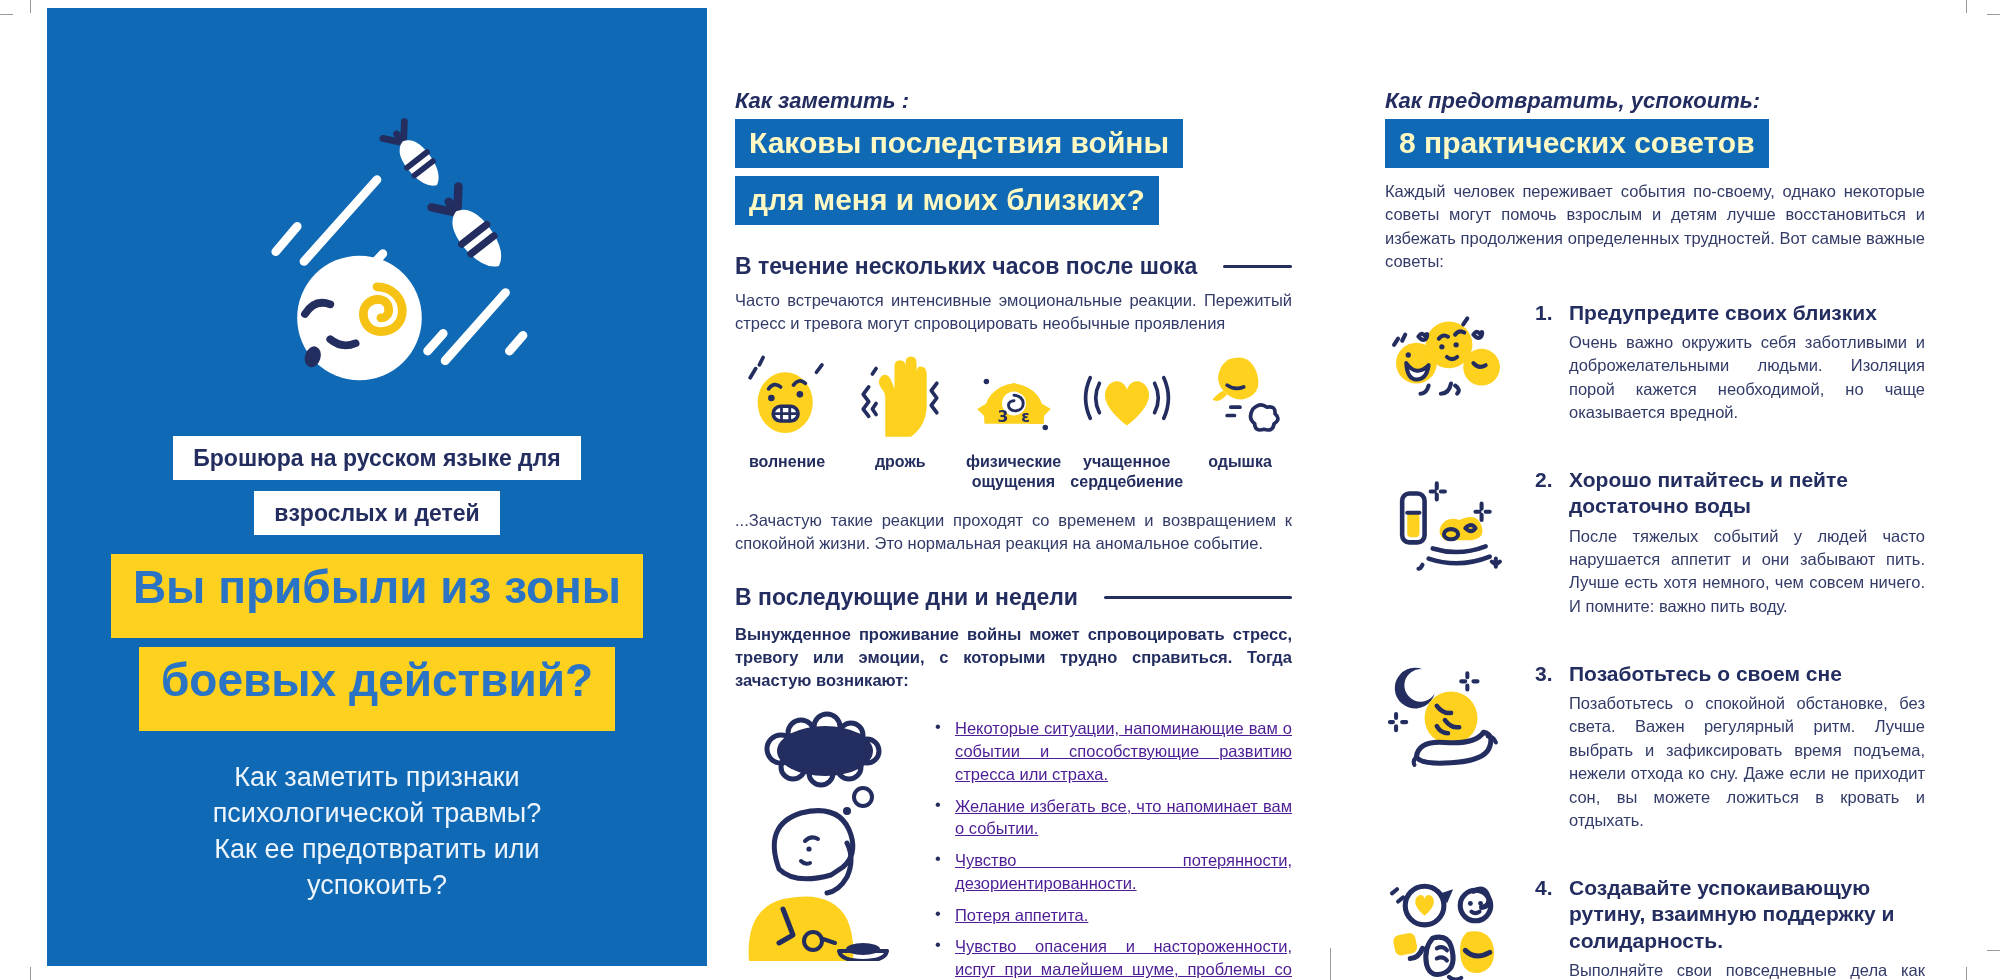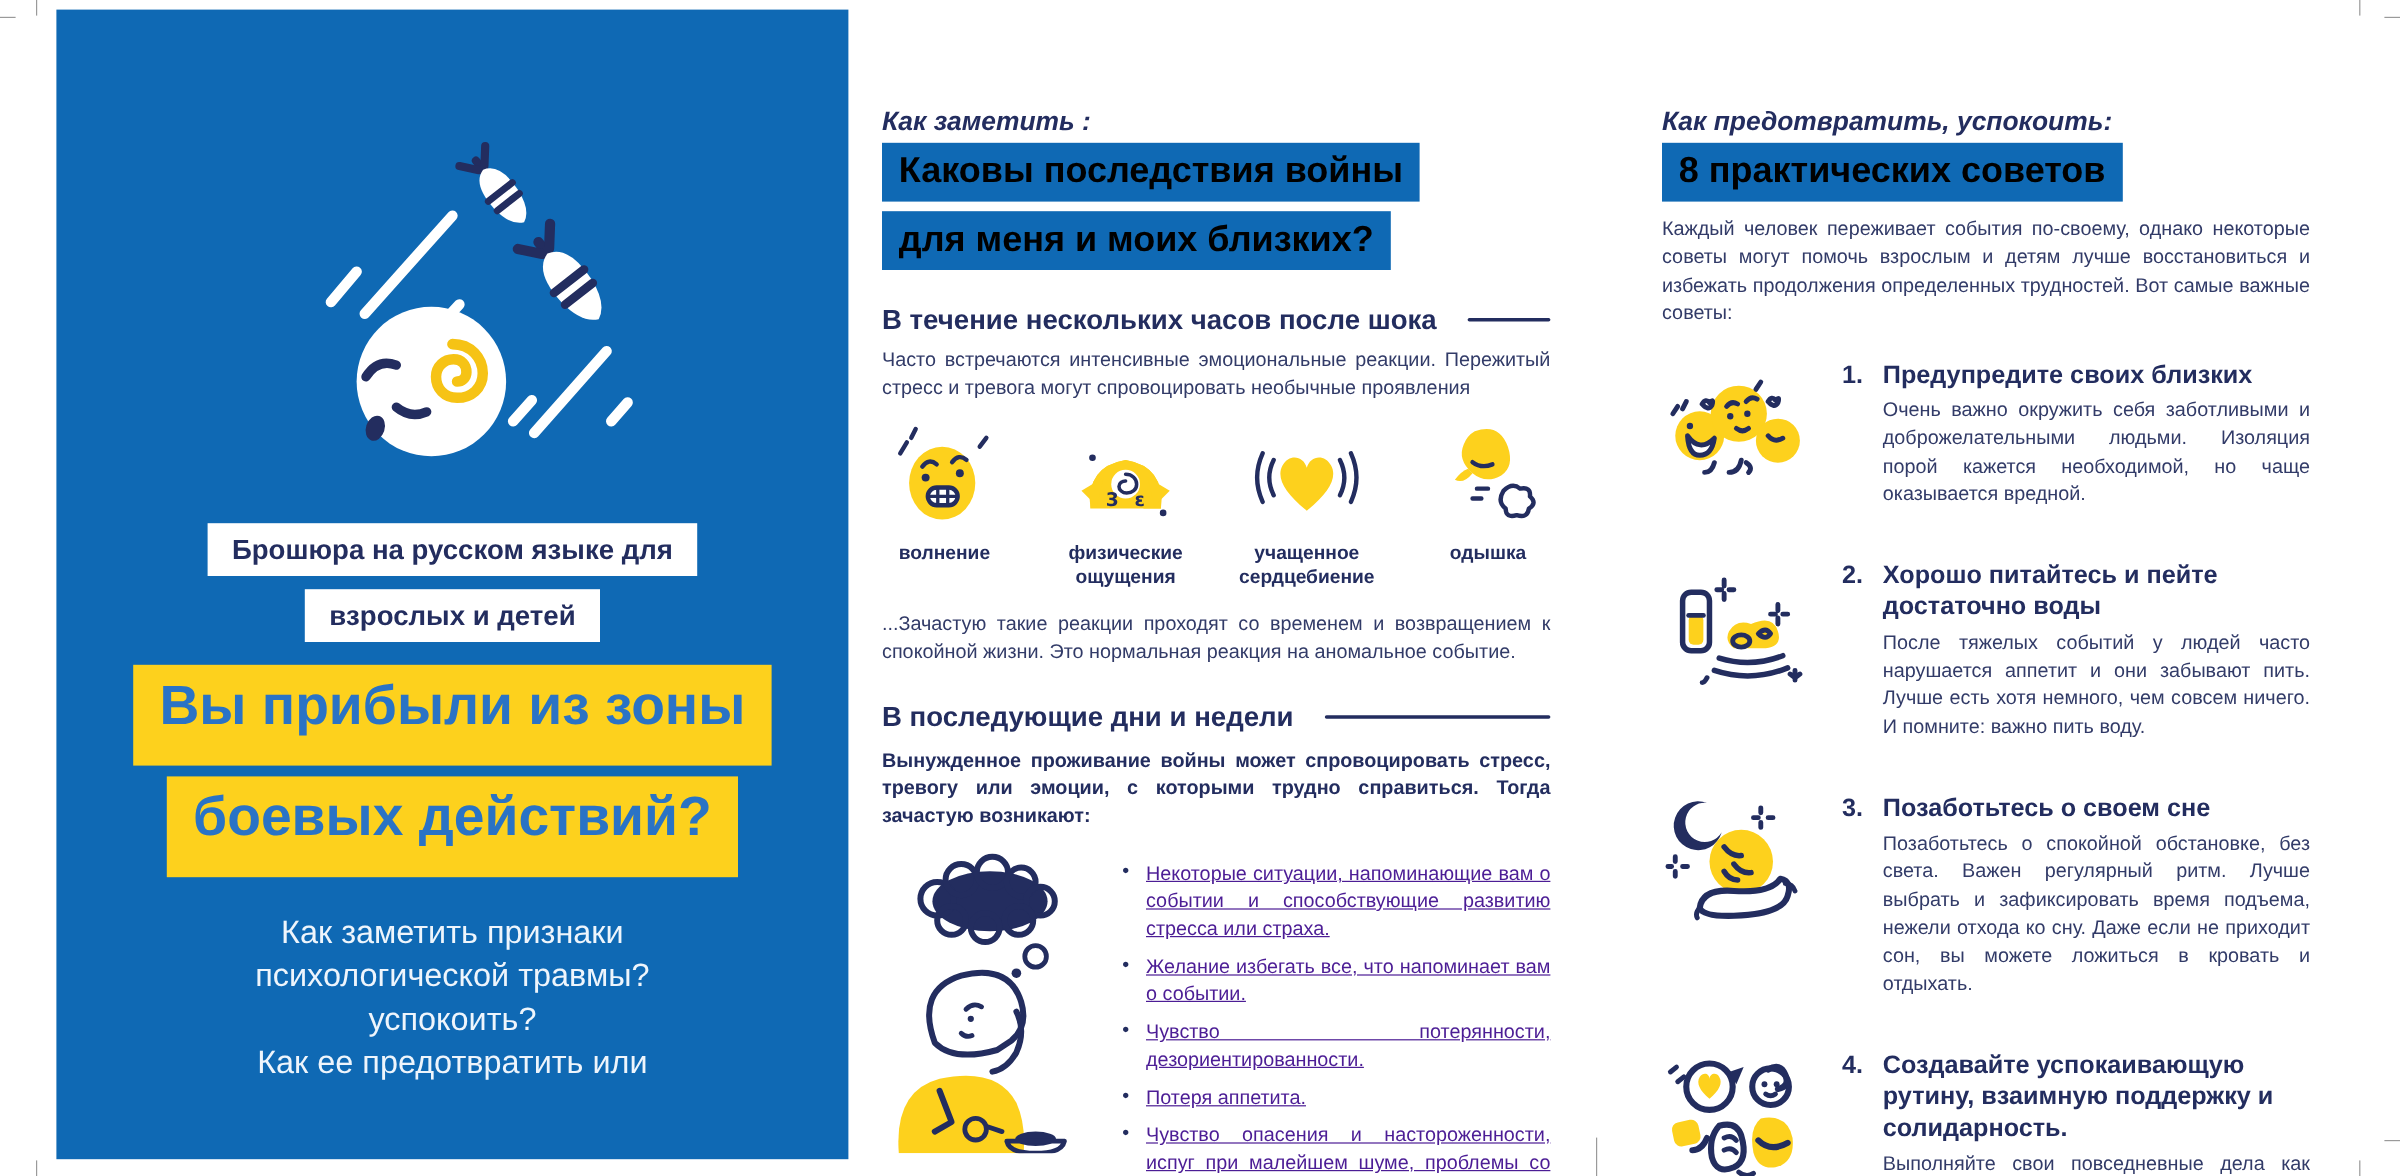--- a/index.html
+++ b/index.html
@@ -14,21 +14,21 @@
   .cover-labels{margin-top:48px;text-align:center;}
   .cover-label{display:inline-block;background:#ffffff;color:#232d5f;font-weight:bold;
                font-size:23px;line-height:1;padding:11px 20px 10px;margin-bottom:11px;}
   .cover-bands{margin-top:8px;text-align:center;}
   .band{display:block;background:#fdd11d;color:#2a73c5;font-weight:bold;font-size:46px;
         line-height:1;padding:10px 22px 28px;margin:0 auto 9px;width:max-content;}
   .cover-sub{margin-top:20px;color:#eef5fc;font-size:27px;line-height:1.33;text-align:center;}
   
   .col{position:absolute;top:88px;}
   .kicker{font-style:italic;font-weight:bold;font-size:22px;color:#232d5f;}
-  .titlebox{display:inline-block;background:#0f69b4;color:#000000;font-weight:bold;
+  .titlebox{display:inline-block;background:#0f69b4;color:#fef9c3;font-weight:bold;
             font-size:30px;line-height:1;padding:9px 14px 10px;}
   .sect{display:flex;align-items:center;margin-top:28px;gap:12px;}
   .sect-h{font-weight:bold;font-size:23px;color:#232d5f;white-space:nowrap;}
   .sect-line{flex:1;height:3px;background:#232d5f;margin-left:14px;border-radius:2px;}
   .body-text{font-size:16.5px;line-height:1.42;color:#323b68;text-align:justify;}
   .bold-text{font-weight:bold;color:#232d5f;}
   
   .col-mid{left:735px;width:557px;}
   .mid-title{margin-top:5px;}
   .mid-title .titlebox{display:table;margin-bottom:8px;}
@@ -110,22 +110,22 @@
     </div>
 
     <div class="cover-bands">
       <span class="band">Вы прибыли из зоны</span>
       <span class="band">боевых действий?</span>
     </div>
 
     <div class="cover-sub">
       <div>Как заметить признаки</div>
       <div>психологической травмы?</div>
+      <div>Как ее предотвратить или</div>
       <div>успокоить?</div>
-      <div>Как ее предотвратить или</div>
     </div>
   </div>
 
   <div class="col col-mid">
     <div class="kicker">Как заметить :</div>
 
     <div class="mid-title">
       <span class="titlebox">Каковы последствия войны</span>
       <span class="titlebox">для меня и моих близких?</span>
     </div>
@@ -147,20 +147,30 @@
           <path class="n" stroke-width="4" d="M30 40 Q36 32 43 38"></path>
           <path class="n" stroke-width="4" d="M57 36 Q63 28 70 34"></path>
           <circle cx="33" cy="50" r="3.6" fill="#232d5f"></circle>
           <circle cx="64" cy="46" r="3.6" fill="#232d5f"></circle>
           <rect x="35" y="59" width="27" height="16" rx="8" fill="#ffffff" stroke="#232d5f" stroke-width="4"></rect>
           <path class="n" stroke-width="3" d="M44 60 V74 M53 60 V74 M36 67 H61"></path>
         </svg>
         <div class="symptom-label">волнение</div>
       </div>
 
+      <div class="symptom">
+        <svg viewBox="0 0 100 100">
+          <path d="M34 92 V50 Q34 44 30 40 Q24 32 30 26 Q36 22 40 30 L44 40 V16 Q44 9 50 9 Q56 9 56 16 V12 Q56 5 62 5 Q68 5 68 12 V22 Q68 15 74 16 Q79 17 79 24 V58 Q79 80 62 92 Z" fill="#fdd11d"></path>
+          <path class="n" stroke-width="4" d="M16 38 L10 46 L16 54 L10 62 L16 70"></path>
+          <path class="n" stroke-width="4" d="M24 56 L20 62 L24 68"></path>
+          <path class="n" stroke-width="4" d="M90 34 L84 42 L90 50 L84 58 L90 66"></path>
+          <path class="n" stroke-width="4" d="M24 18 L20 24"></path>
+        </svg>
+        <div class="symptom-label">дрожь</div>
+      </div>
 
       <div class="symptom">
         <svg viewBox="0 0 100 100">
           <path d="M18 78 Q14 40 50 34 Q86 40 82 78 L66 78 L78 58 L58 66 Q50 70 42 66 L22 58 L34 78 Z M18 78 L34 78 L18 60 Z" fill="#fdd11d"></path>
           <path d="M18 78 Q14 40 50 34 Q86 40 82 78 Z" fill="#fdd11d"></path>
           <path d="M24 76 L10 62 L30 50 Z" fill="#fdd11d"></path>
           <path d="M76 76 L90 62 L70 50 Z" fill="#fdd11d"></path>
           <circle cx="50" cy="56" r="13" fill="#ffffff"></circle>
           <path class="n" stroke-width="3.2" d="M50 47 C56 47 60 51 60 56 C60 61 56 64 51 64 C47 64 44 61 44 58 C44 55 47 53 50 53"></path>
           <text x="32" y="76" font-size="17" font-weight="bold" fill="#232d5f" font-family="'DejaVu Sans',sans-serif">3</text>

